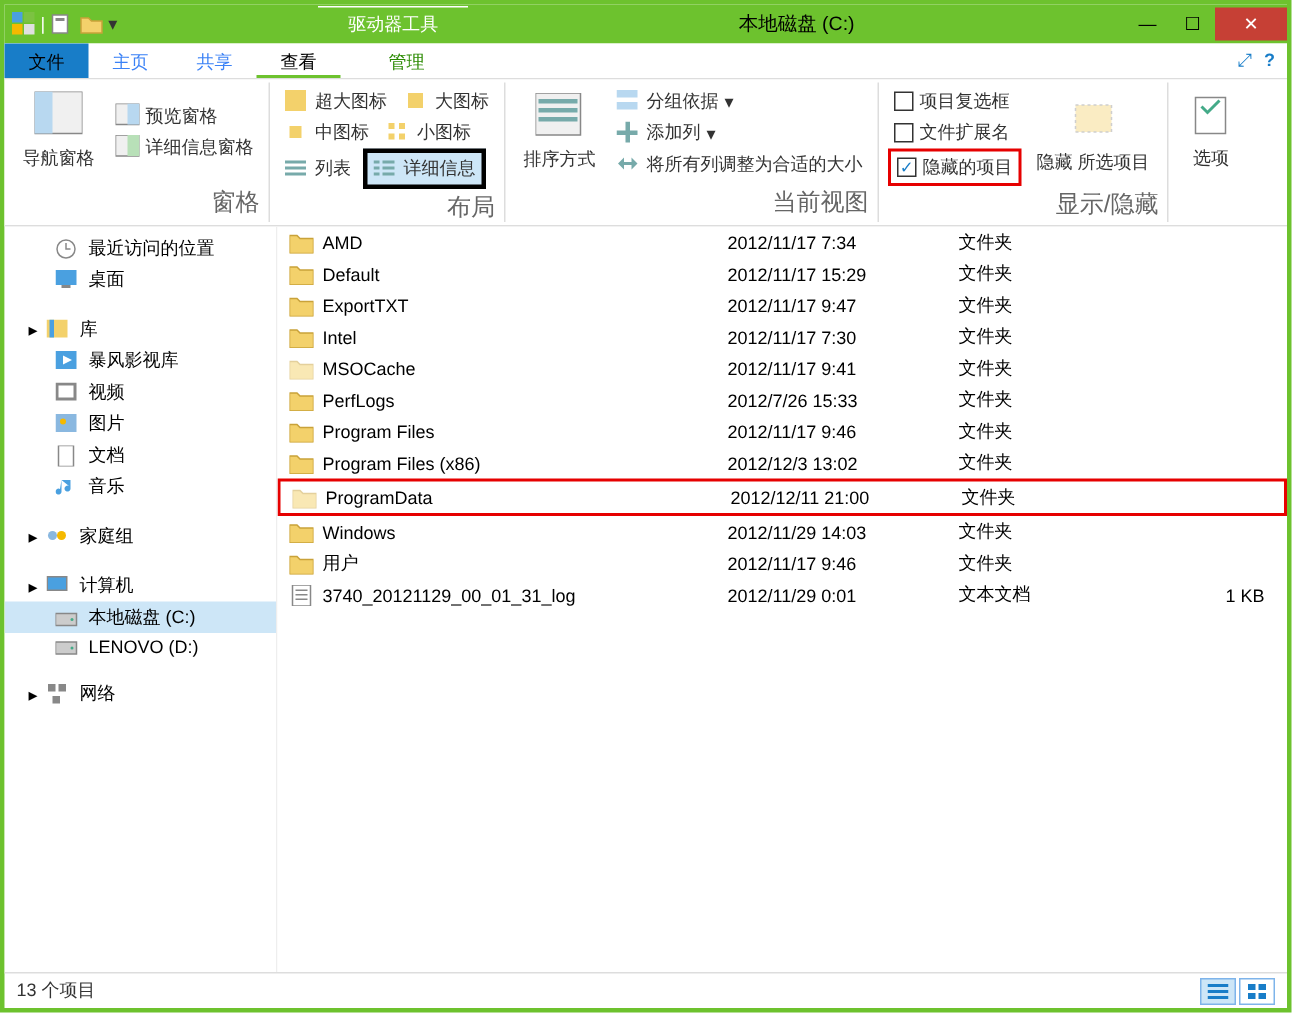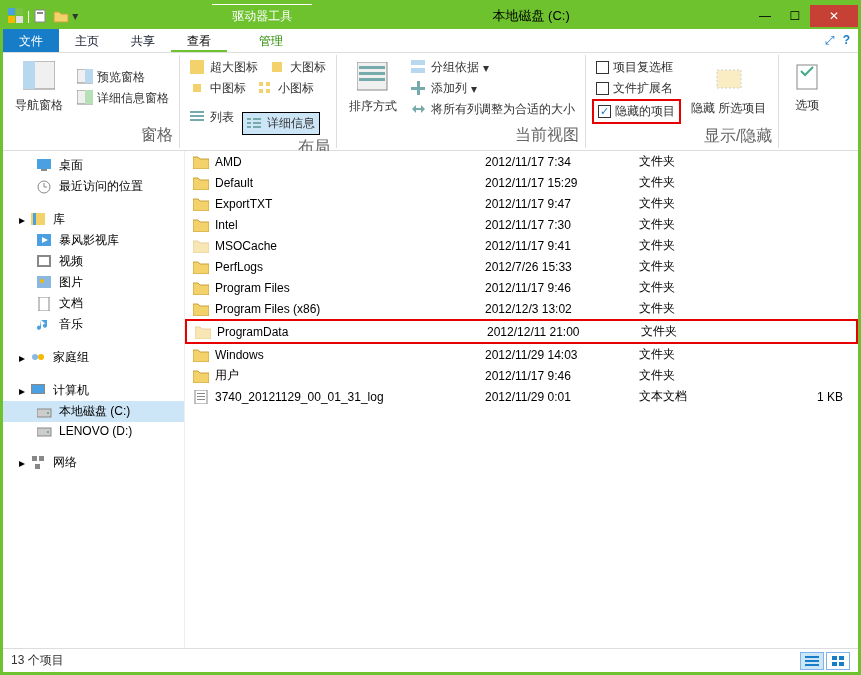--- a/index.html
+++ b/index.html
@@ -7,33 +7,33 @@
 .window { background: #fff; width: 100%; height: 100%; display: flex; flex-direction: column; }
 .titlebar { height: 26px; background: #6dc22e; display: flex; align-items: center; }
 .qat { display: flex; gap: 2px; padding: 0 4px; align-items: center; }
 .qat-icon { width: 18px; height: 18px; display: flex; align-items: center; justify-content: center; }
 .tab-contextual { background: #6dc22e; color: #fff; padding: 3px 20px; font-size: 12px; border-top: 1px solid #fff; }
 .title-center { flex: 1; text-align: center; color: #000; font-size: 13px; }
 .winbtns { display: flex; }
 .winbtn { width: 30px; height: 22px; display: flex; align-items: center; justify-content: center; color: #000; }
 .winbtn.close { background: #c64035; color: #fff; width: 48px; }
 .menubar { height: 24px; display: flex; background: #fff; border-bottom: 1px solid #ddd; }
-.menutab { padding: 4px 16px; font-size: 12px; color: #0f172a; }
-.menutab.file { background: #187dc8; color: #ffffff; }
+.menutab { padding: 4px 16px; font-size: 12px; color: #3b82f6; }
+.menutab.file { background: #187dc8; color: #000000; }
 .menutab.active { border-bottom: 2px solid #6dc22e; color: #000000; }
 .menutab-spacer { flex: 1; }
 .help-icons { display: flex; gap: 8px; padding: 4px 8px; color: #187dc8; }
 .ribbon { height: 98px; display: flex; border-bottom: 1px solid #ddd; background: #fff; padding: 2px 0; }
 .ribbon-group { border-right: 1px solid #ddd; padding: 2px 6px; display: flex; flex-direction: column; justify-content: space-between; }
 .ribbon-group-label { text-align: right; color: #666; font-size: 16px; padding-top: 2px; }
 .ribbon-row { display: flex; align-items: center; gap: 4px; }
 .ribbon-col { display: flex; flex-direction: column; justify-content: center; }
 .ribbon-item { display: flex; align-items: center; gap: 4px; padding: 2px 4px; color: #333; font-size: 12px; white-space: nowrap; }
 .ribbon-item.big { flex-direction: column; padding: 4px 6px; text-align: center; }
-.ribbon-item.selected { background: #cde6f7; border: 1px solid #000000; margin-top: 13px; }
+.ribbon-item.selected { background: #cde6f7; border: 3px solid #000000; }
 .icon-sq { width: 16px; height: 16px; display: inline-block; }
 .icon-big { width: 32px; height: 32px; }
 .checkbox { width: 13px; height: 13px; border: 1px solid #333; display: inline-flex; align-items: center; justify-content: center; background: #fff; }
 .checkbox.checked::after { content: "✓"; color: #187dc8; font-size: 11px; }
 .highlight-red { border: 2px solid #e60000; }
 .content { flex: 1; display: flex; overflow: hidden; }
 .nav { width: 182px; background: #fff; padding: 4px 0; overflow-y: auto; border-right: 1px solid #eee; }
 .nav-item { padding: 2px 4px 2px 34px; display: flex; align-items: center; gap: 6px; color: #000; }
 .nav-item.root { padding-left: 16px; }
 .nav-item.selected { background: #cde6f7; }
@@ -260,31 +260,31 @@
           </svg>
       <span>选项</span>
     </div>
   </div>
 </div>
 
 <div class="content">
   <div class="nav">
     <div class="nav-item">
           <svg class="folder-icon">
+            <circle cx="7" cy="7" r="6" fill="none" stroke="#888"></circle>
+            <path d="M7 3 v4 h3" stroke="#888" fill="none"></path>
+          </svg>
+          <span>最近访问的位置</span>
+        </div>
+    <div class="nav-item">
+          <svg class="folder-icon">
             <rect width="14" height="10" fill="#4aa0e0"></rect>
             <rect y="10" x="4" width="6" height="2" fill="#888"></rect>
           </svg>
           <span>桌面</span>
-        </div>
-    <div class="nav-item">
-          <svg class="folder-icon">
-            <circle cx="7" cy="7" r="6" fill="none" stroke="#888"></circle>
-            <path d="M7 3 v4 h3" stroke="#888" fill="none"></path>
-          </svg>
-          <span>最近访问的位置</span>
         </div>
     <div class="nav-spacer"></div>
     <div class="nav-item root">
           <span>▸</span>
           <svg class="folder-icon">
             <rect width="14" height="12" fill="#f3d16b"></rect>
             <rect x="2" width="3" height="12" fill="#4aa0e0"></rect>
           </svg>
           <span>库</span>
         </div>

